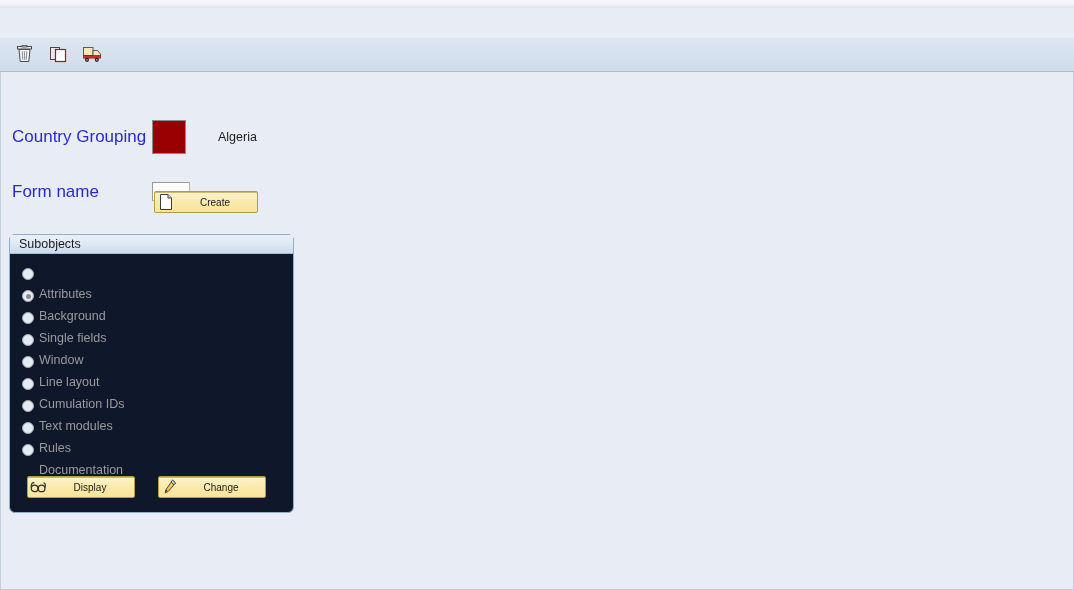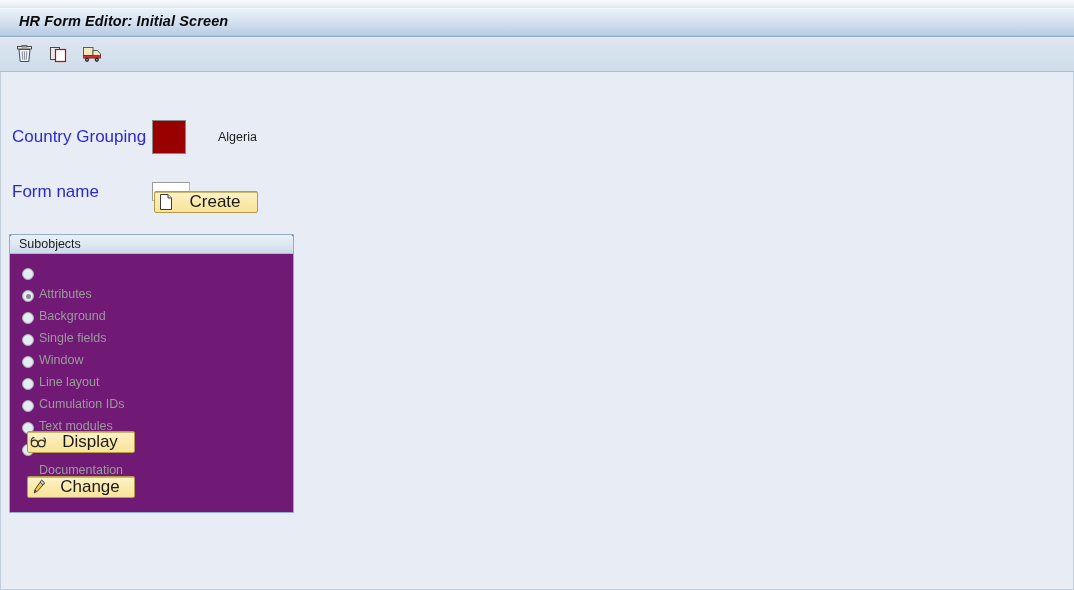--- a/index.html
+++ b/index.html
@@ -145,21 +145,21 @@
     display: inline-flex;
     align-items: center;
     height: 22px;
     background: linear-gradient(to bottom, #fdf3cd 0%, #fbeaad 48%, #f8e49c 100%);
     border: 1px solid #b59b44;
     border-radius: 2px;
     box-shadow: 0 1px 0 #cbb868 inset;
     cursor: pointer;
     padding: 0 2px;
     font-family: "Liberation Sans", sans-serif;
-    font-size: 17px;
+    font-size: 10px;
     color: #1a1a1a;
     white-space: nowrap;
   }
   .sap-btn .bicon {
     width: 18px; height: 18px;
     display: flex; align-items: center; justify-content: center;
     flex: 0 0 18px;
   }
   .sap-btn .blabel {
     flex: 1 1 auto;
@@ -171,23 +171,23 @@
     position: absolute;
     left: 153px; top: 119px;
     width: 104px;
   }
 
   
   .groupbox {
     position: absolute;
     left: 8px; top: 162px;
     width: 285px; height: 279px;
-    background: #701a75;
+    background: #0f172a;
     border: 1px solid #93aecb;
-    border-radius: 1px;
+    border-radius: 6px;
   }
   .group-header {
     position: absolute;
     left: 0; top: 0;
     width: 283px; height: 19px;
     background: linear-gradient(to bottom, #e9f0f8 0%, #dde7f2 55%, #ccdaea 100%);
     border-bottom: 1px solid #a7bdd6;
     border-top-left-radius: 2px;
     border-top-right-radius: 2px;
   }
@@ -232,37 +232,33 @@
     color: #9b9b9b;
     white-space: nowrap;
     margin-top: 40px;
   }
 
   .group-actions {
     position: absolute;
     left: 17px; bottom: 14px;
     display: flex;
     gap: 23px;
-    flex-direction: column;
   }
   .btn-display { width: 108px; }
   .btn-change { width: 108px; }
 
   svg { display: block; }
 </style>
 </head>
 <body>
 
 <div class="app-window">
 
   <div class="top-strip"></div>
 
-  <div class="title-bar">
-    <div class="title-text">HR Form Editor: Initial Screen</div>
-  </div>
 
   <div class="toolbar">
     <div class="tb-icons">
 
       <div class="tb-btn">
         <span>
           <svg width="17" height="18" viewBox="0 0 17 18">
             <rect x="1.5" y="1.5" width="14" height="2.5" fill="#e9ecef" stroke="#4a4a4a" stroke-width="1"></rect>
             <rect x="6" y="0.5" width="5" height="1.5" fill="#c9ced6" stroke="#4a4a4a" stroke-width="0.8"></rect>
             <path d="M3 4.5 L4.2 16.5 L12.8 16.5 L14 4.5 Z" fill="#f2f4f7" stroke="#4a4a4a" stroke-width="1"></path>

